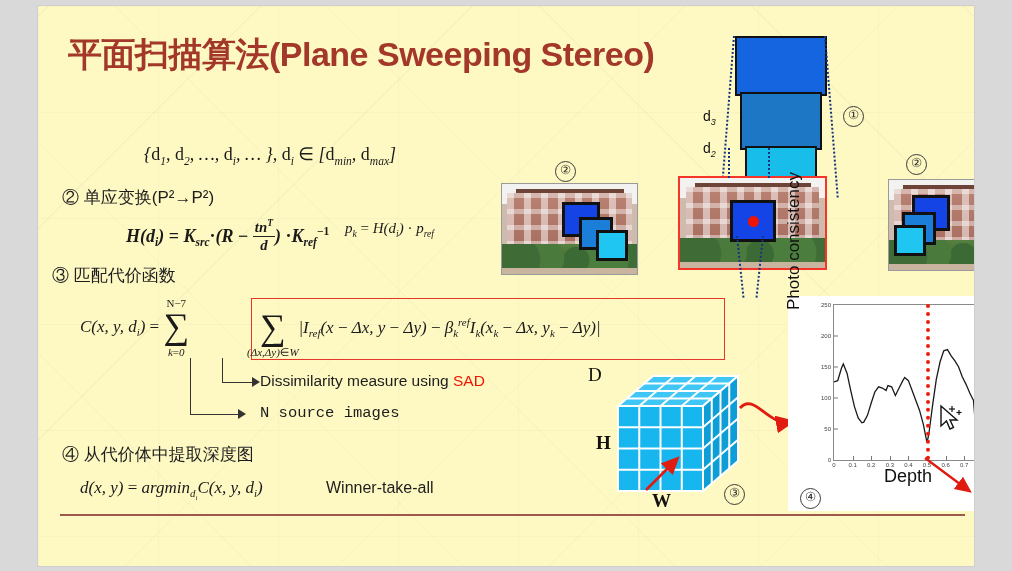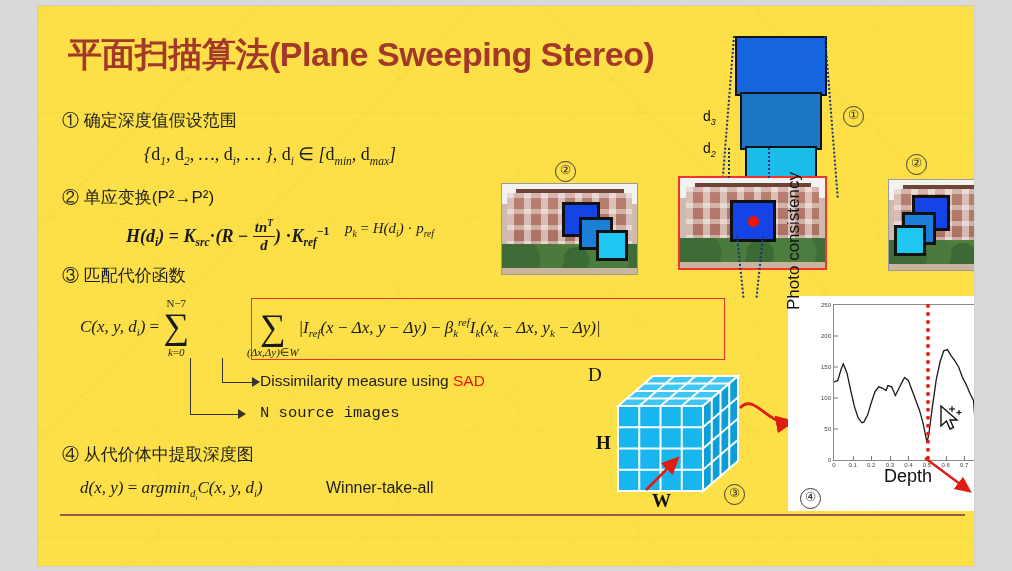--- a/index.html
+++ b/index.html
@@ -3,21 +3,21 @@
 <meta charset="utf-8">
 <style>
   html,body{margin:0;padding:0;}
   body{
     width:1012px;height:571px;overflow:hidden;
     background:#d9d9d9;
     font-family:"Liberation Sans", sans-serif;
   }
   #slide{
     position:absolute;left:38px;top:6px;width:936px;height:560px;
-    background:#fde047;
+    background:#fef9c3;
     box-shadow:0 0 0 1px #cfcfcf;
     overflow:hidden;
   }
   
   #watermark{
     position:absolute;inset:0;pointer-events:none;
     background:
       repeating-linear-gradient(45deg, rgba(0,0,0,0.030) 0 1px, transparent 1px 150px),
       repeating-linear-gradient(-45deg, rgba(0,0,0,0.030) 0 1px, transparent 1px 150px),
       repeating-linear-gradient(to bottom, rgba(0,0,0,0.022) 0 1px, transparent 1px 106px),
@@ -125,44 +125,40 @@
   #cursor{position:absolute;left:150px;top:108px;}
 </style>
 </head>
 <body>
 
 <div id="slide">
   <div id="watermark"></div>
 
   <div class="lay" id="title">平面扫描算法(Plane Sweeping Stereo)</div>
 
-  <div class="lay step" style="left:24px;top:103px;">
-    <span>①</span>
-    <span>确定深度值假设范围</span>
-  </div>
 
   <div class="lay formula" style="left:106px;top:137px;font-size:18px;">
     {<span class="up">d</span><sub>1</sub>, <span class="up">d</span><sub>2</sub>, …, <span class="up">d</span><sub>i</sub>, … }, <span class="up">d</span><sub>i</sub> <span class="bb">∈</span> [<span class="up">d</span><sub>min</sub>, <span class="up">d</span><sub>max</sub>]
   </div>
 
   <div class="lay step" style="left:24px;top:180px;">
     <span>②</span>
     <span>单应变换(P²→P²)</span>
   </div>
 
   <div class="lay formula" style="left:88px;top:212px;font-size:18px;font-weight:bold;">
     H(<span>d</span><sub>i</sub>) <span class="up">=</span> K<sub>src</sub><span class="up">·</span>(R <span class="up">−</span>
     <span class="frac"><span class="n">tn<sup>T</sup></span><span class="d">d</span></span>) <span class="up">·</span>K<sub>ref</sub><sup class="up">−1</sup>
   </div>
 
   <div class="lay formula" style="left:307px;top:214px;font-size:15px;">
     p<sub>k</sub> <span class="up">=</span> H(d<sub>i</sub>) <span class="up">·</span> p<sub>ref</sub>
   </div>
 
-  <div class="lay step" style="left:24px;top:258px;">
+  <div class="lay step" style="left:14px;top:258px;">
     <span>③</span>
     <span>匹配代价函数</span>
   </div>
 
   <div class="lay formula" style="left:42px;top:306px;font-size:17px;">
     C(x, y, d<sub>i</sub>) <span class="up">=</span>
     <span class="sig">
       <span class="g">∑</span>
       <span class="top"><span class="up">N−7</span></span>
       <span class="bot">k<span class="up">=</span>0</span>

